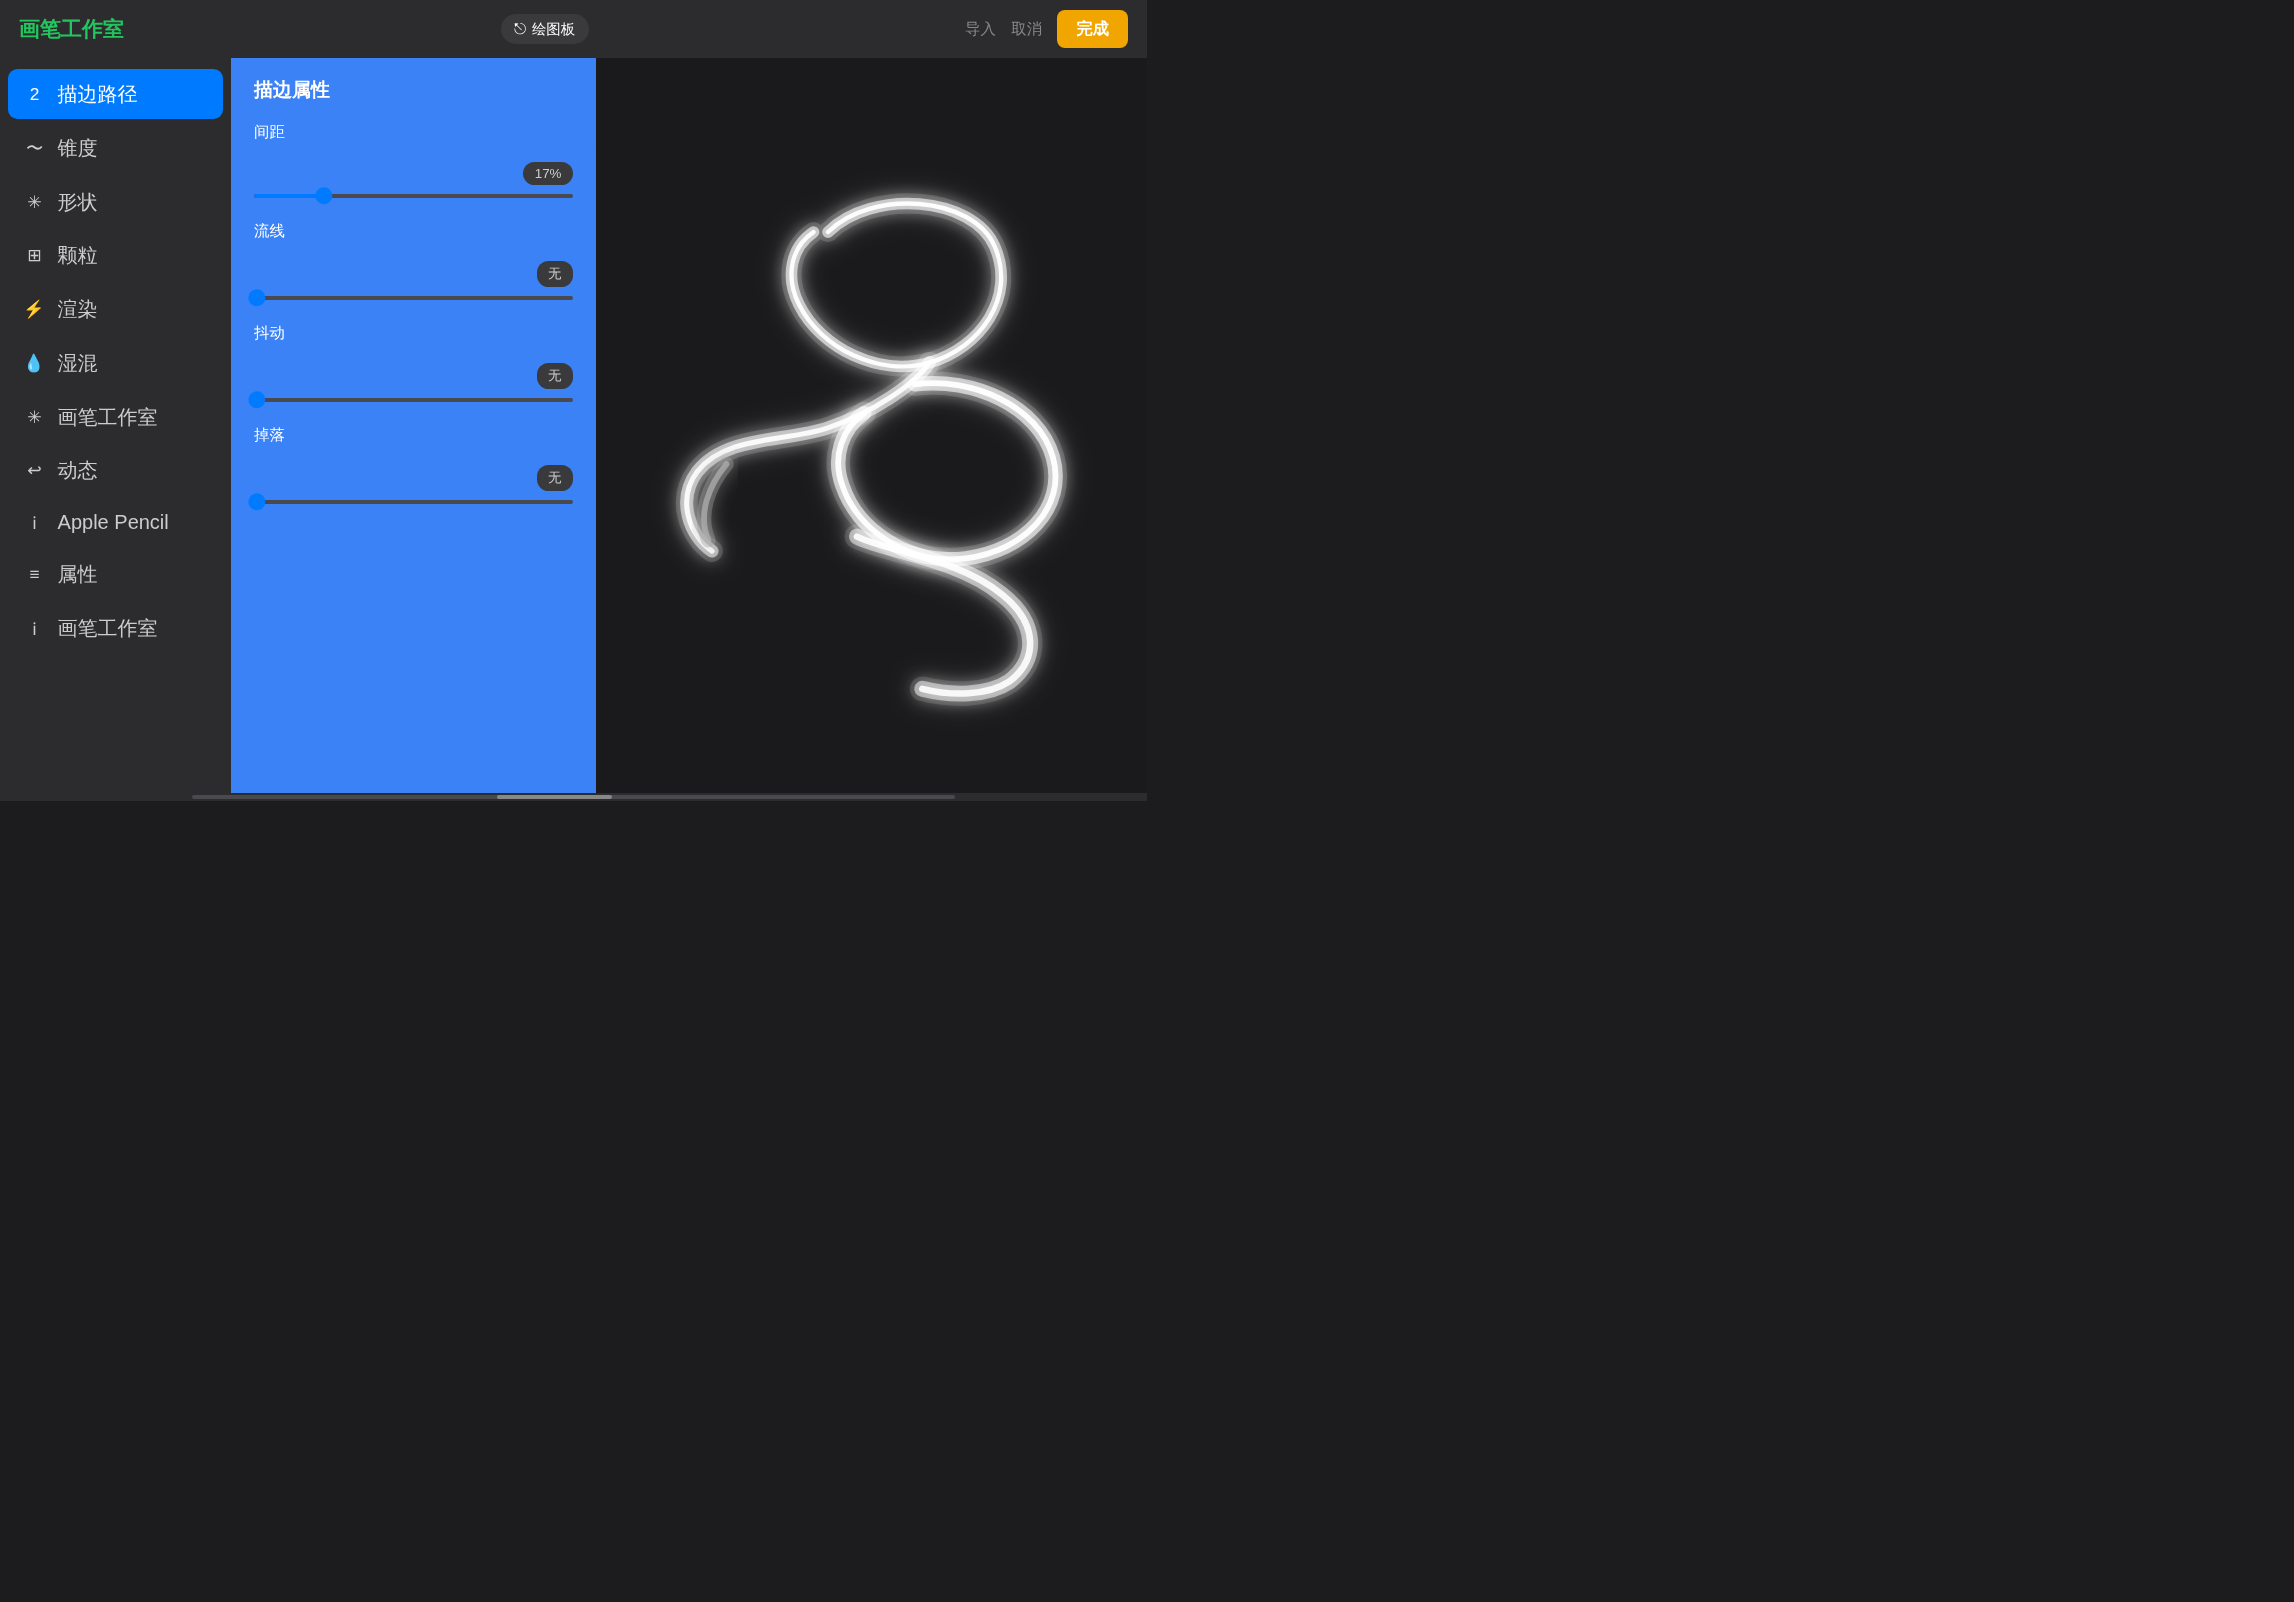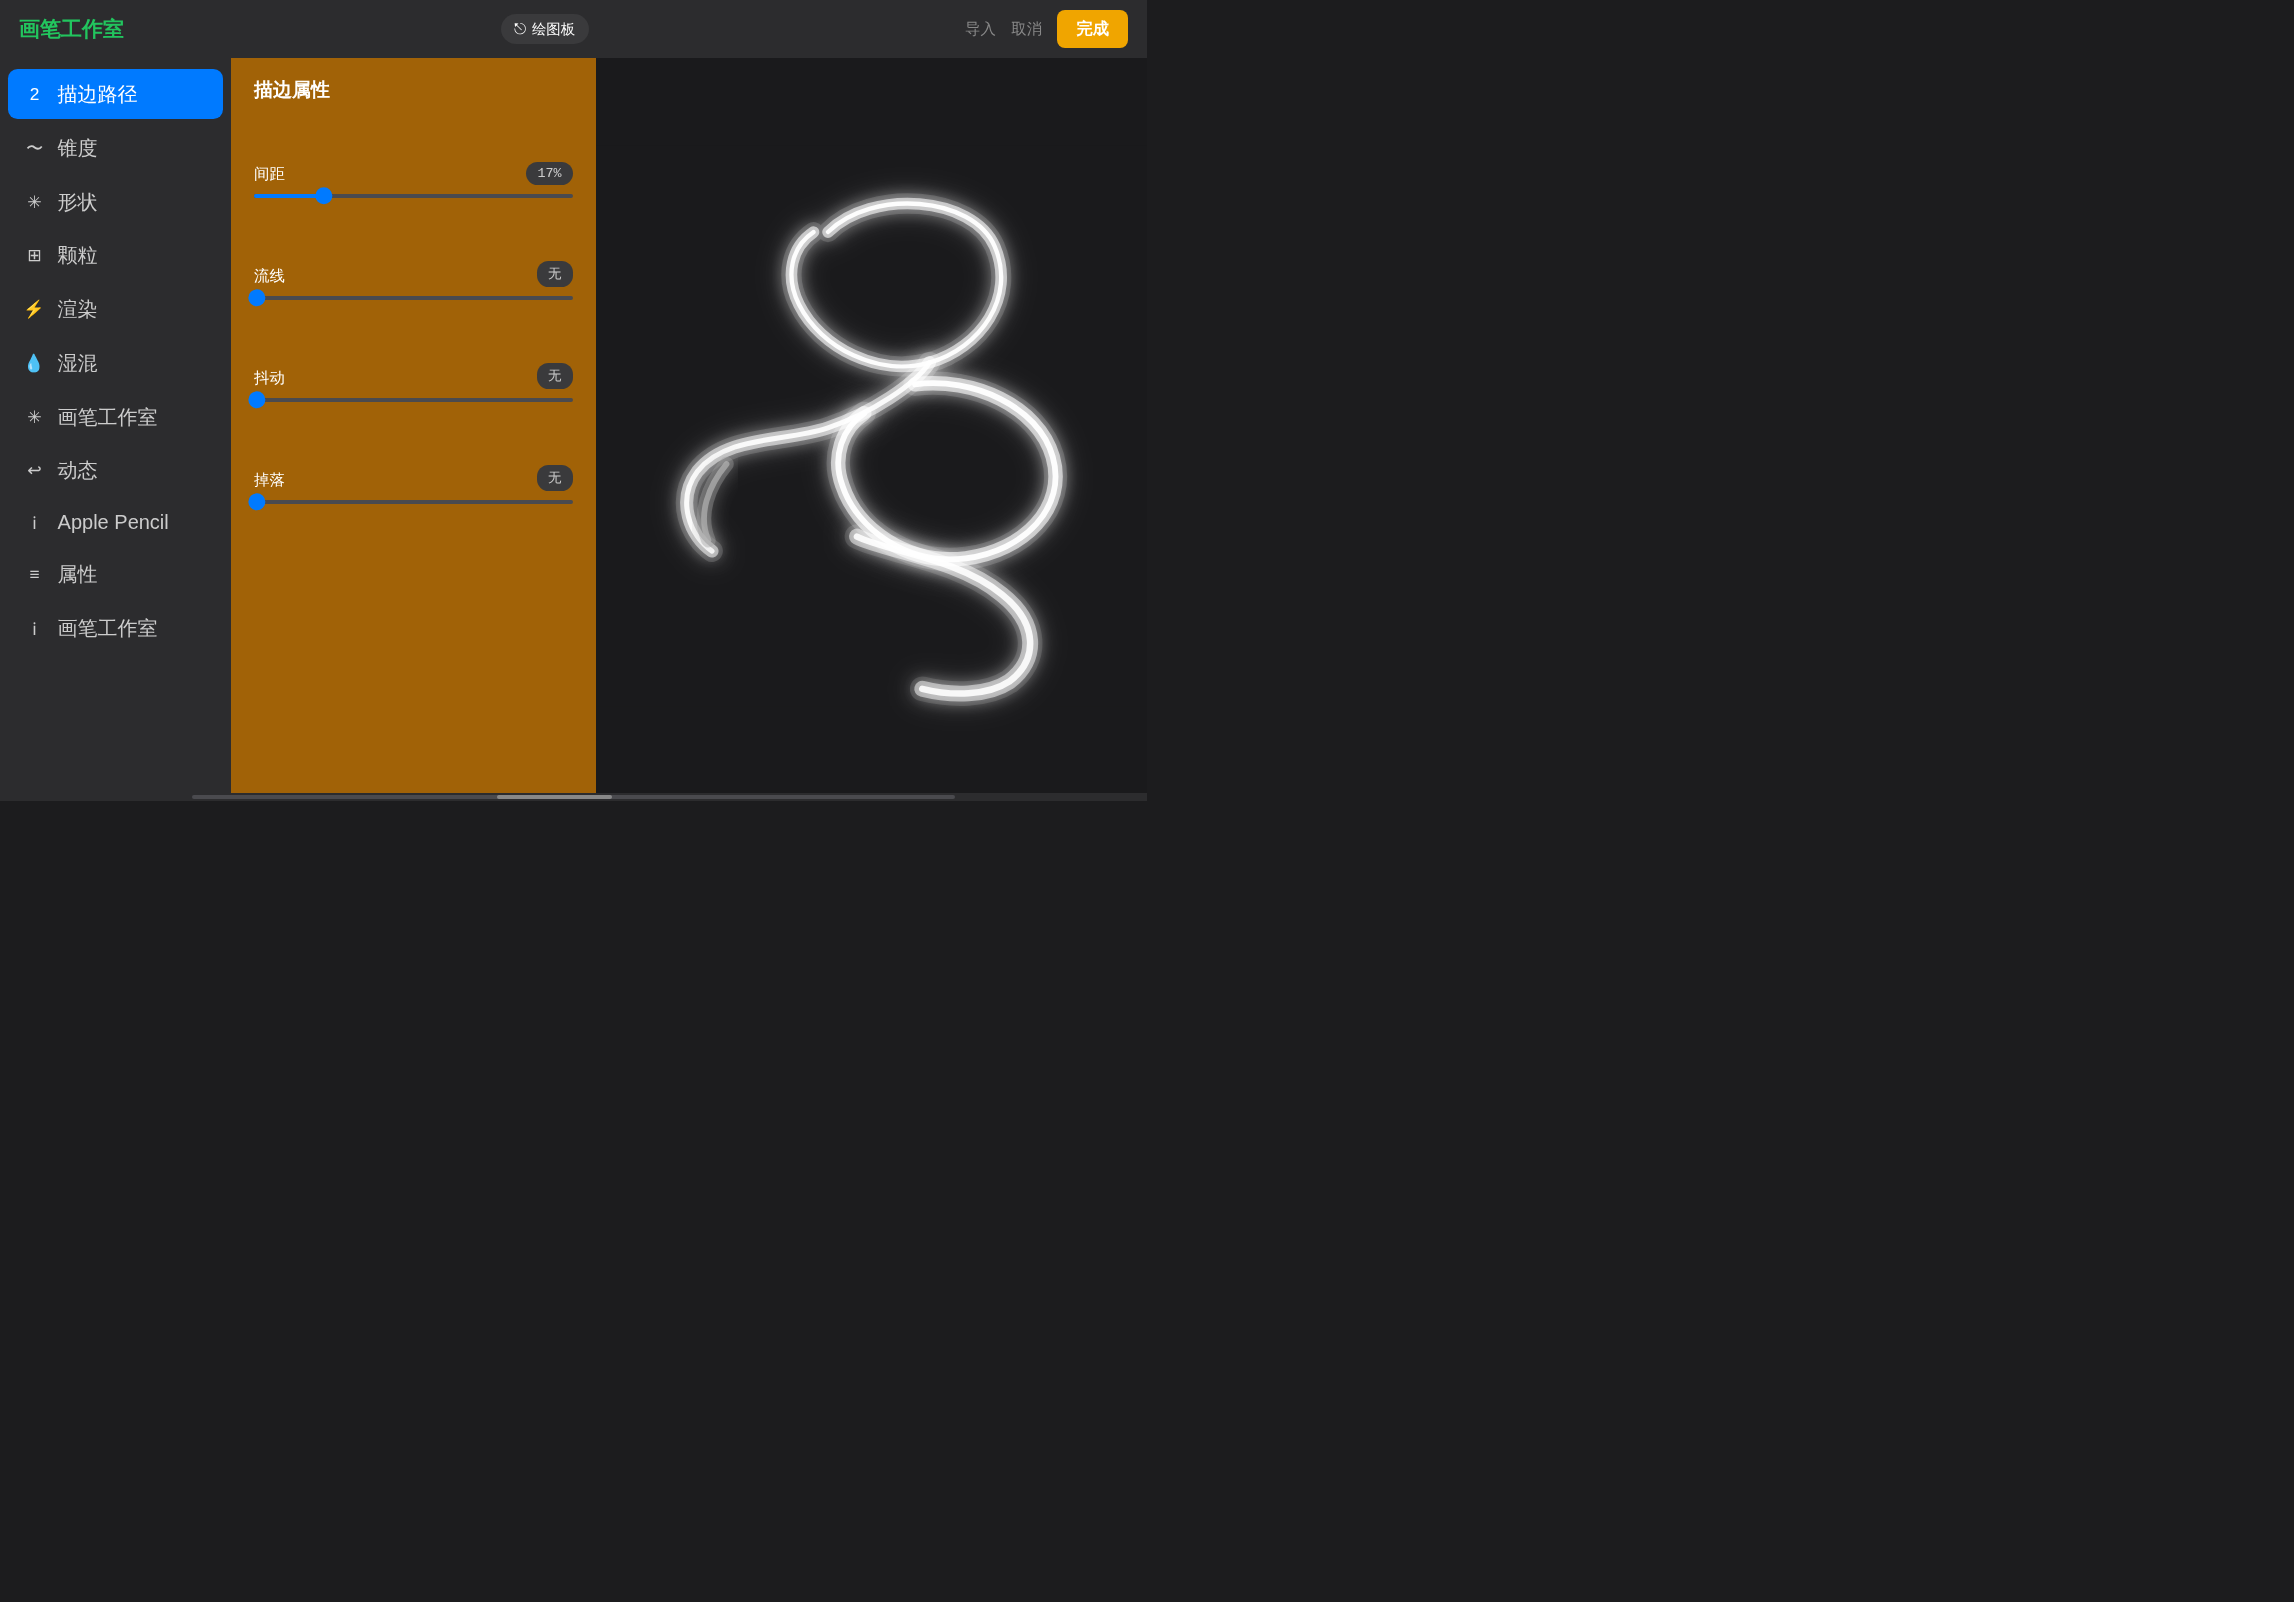--- a/index.html
+++ b/index.html
@@ -110,39 +110,38 @@
       text-align: center;
       color: inherit;
     }
     .sidebar-item .item-label {
       font-size: 20px;
     }
 
     
     .properties-panel {
       width: 365px;
-      background: #a16207;
+      background: #3b82f6;
       padding: 19px 23px;
       flex-shrink: 0;
       overflow-y: auto;
-      font-family: Liberation Mono, monospace;
     }
     .panel-title {
       font-size: 19px;
       font-weight: 600;
       color: #fff;
       margin-bottom: 19px;
     }
 
     .prop-row {
       margin-bottom: 23px;
     }
     .prop-header {
       display: flex;
-      align-items: flex-end;
+      align-items: flex-start;
       justify-content: space-between;
       margin-bottom: 9.6px;
     }
     .prop-label {
       font-size: 15.4px;
       color: #fff;
     }
     .prop-value {
       background: #3a3a3c;
       color: #ccc;

